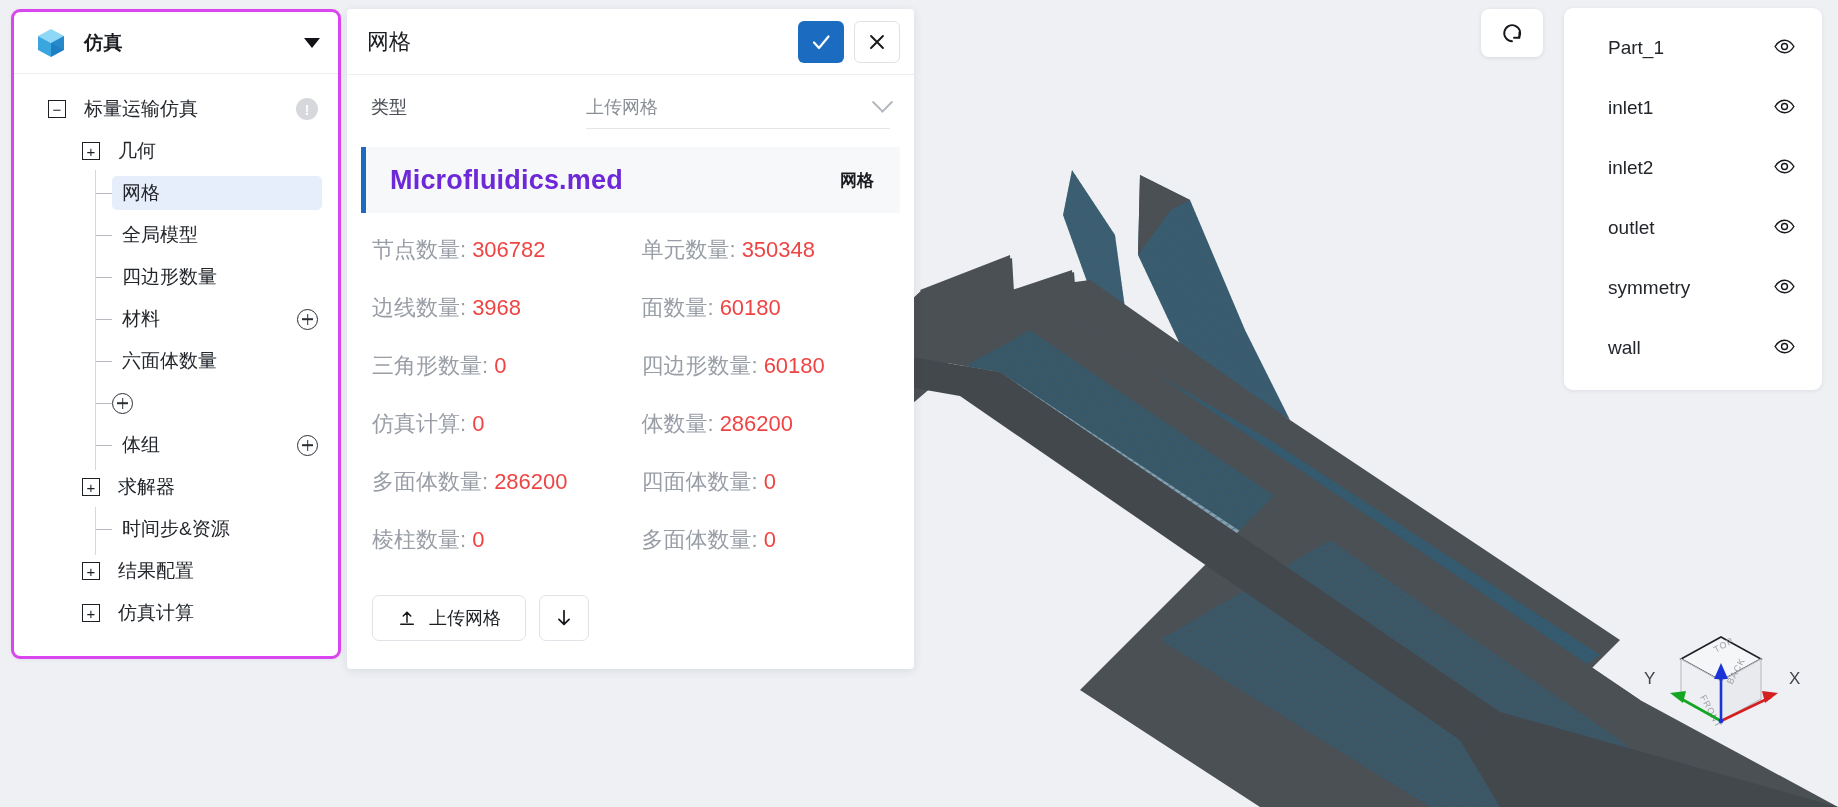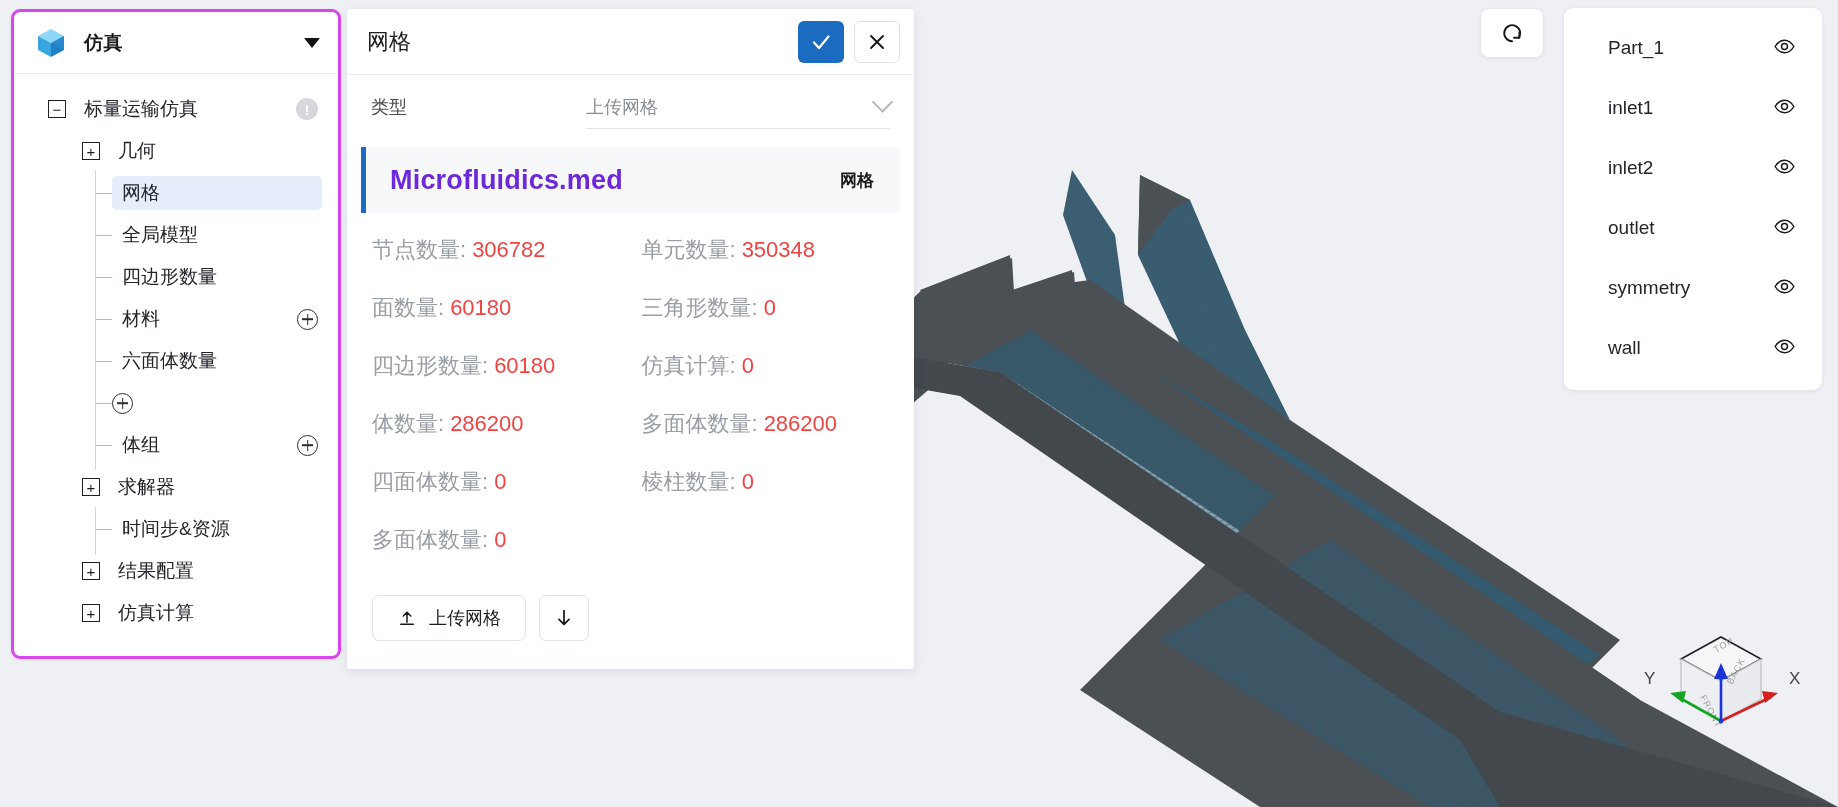--- a/index.html
+++ b/index.html
@@ -492,20 +492,24 @@
     <div id="stats">
       <div class="stat">
         <span class="k">节点数量:</span>
         <span class="v">306782</span>
       </div>
       <div class="stat">
         <span class="k">单元数量:</span>
         <span class="v">350348</span>
       </div>
       <div class="stat">
+        <span class="k">边线数量:</span>
+        <span class="v">3968</span>
+      </div>
+      <div class="stat">
         <span class="k">面数量:</span>
         <span class="v">60180</span>
       </div>
       <div class="stat">
         <span class="k">三角形数量:</span>
         <span class="v">0</span>
       </div>
       <div class="stat">
         <span class="k">四边形数量:</span>
         <span class="v">60180</span>

